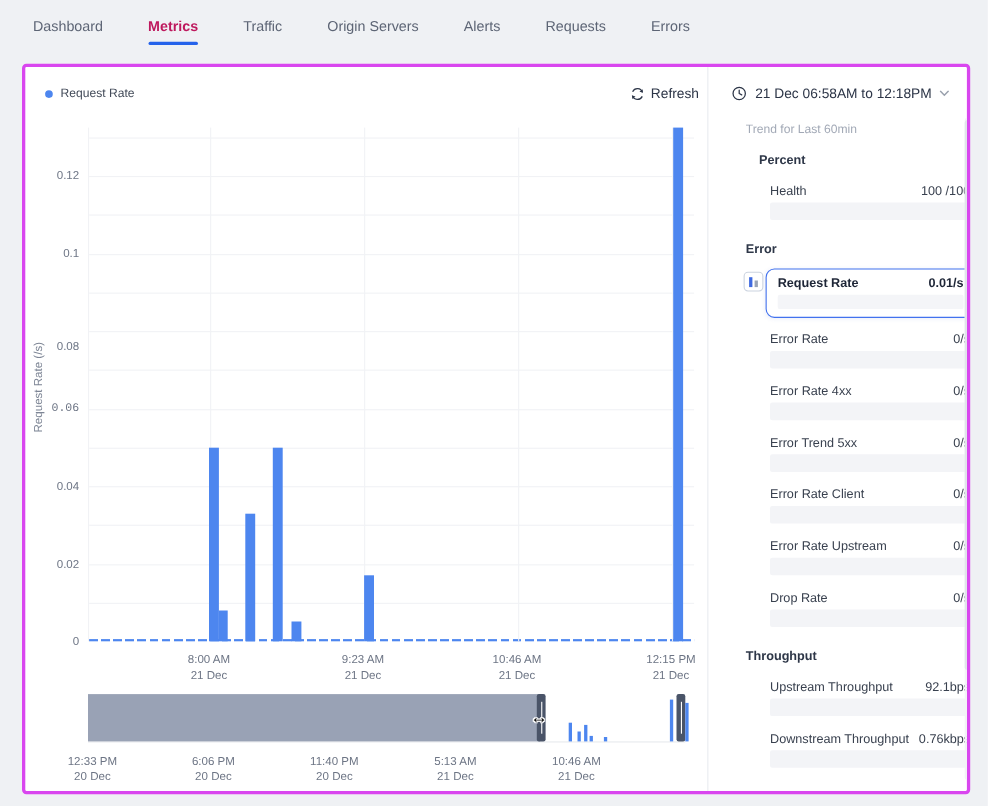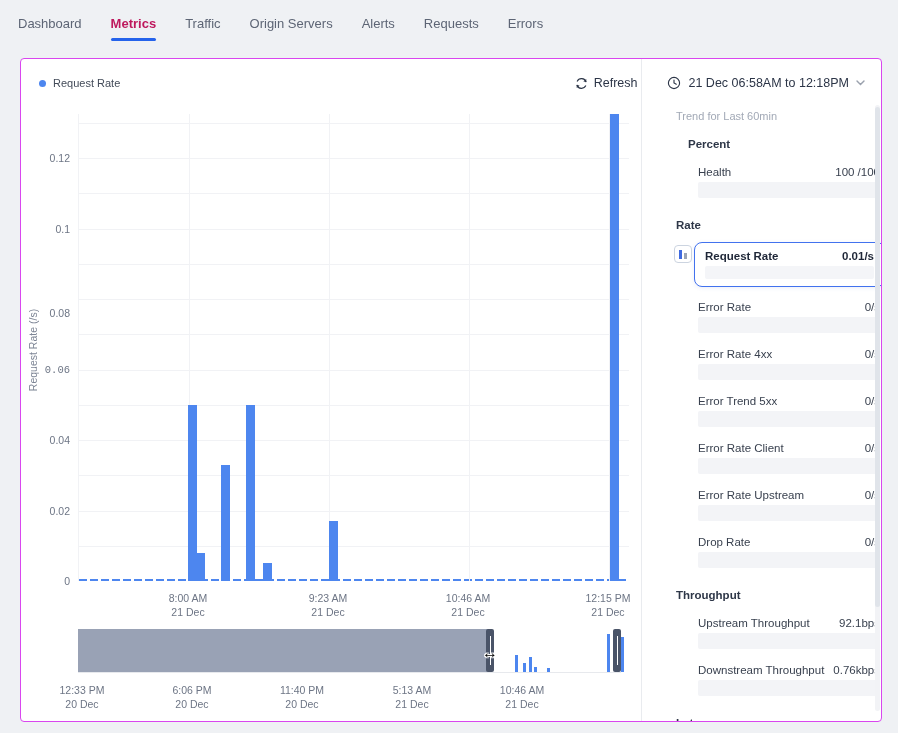--- a/index.html
+++ b/index.html
@@ -5,27 +5,27 @@
   * { box-sizing: border-box; }
   html,body { margin:0; padding:0; }
   body {
     width:898px; height:733px; position:relative; overflow:hidden;
     background:#eff1f4; font-family:"Liberation Sans", sans-serif;
     -webkit-font-smoothing:antialiased;
   }
 
   
   .top-nav { position:absolute; left:18px; top:16px; display:flex; gap:29px; }
-  .tab { font-size:13px; color:#5d6575; padding-bottom:6px; cursor:pointer; white-space:nowrap; }
+  .tab { font-size:13px; color:#5d6575; padding-bottom:6px; cursor:pointer; white-space:nowrap;margin-left:12px; }
   .tab.active { color:#be185d; font-weight:bold; }
   .tab.active::after { content:''; display:block; height:3px; border-radius:2px; background:#2563eb; margin-top:7px; }
 
   
   .card { position:absolute; left:20px; top:58px; width:862px; height:664px;
-          background:#fff; border:1px solid #d946ef; border-radius:4px; overflow:hidden; }
+          background:#fff; border:3px solid #d946ef; border-radius:4px; overflow:hidden; }
 
   
   .chart-header { position:absolute; left:0; right:0; top:0; height:48px;
                   display:flex; align-items:center; padding:0 16px 0 18px; }
   .legend { display:flex; align-items:center; gap:7px; }
   .legend-dot { width:7px; height:7px; border-radius:50%; background:#4d86ef; }
   .legend-label { font-size:11px; color:#434b59; }
   .hdr-controls { margin-left:auto; display:flex; align-items:flex-start; }
   .refresh-btn { display:flex; align-items:center; gap:6px; font-size:12.5px; color:#2c3547; margin-right:30px; cursor:pointer; }
   .time-range { display:flex; align-items:center; gap:7px; font-size:12.5px; color:#2c3547; cursor:pointer; }
@@ -226,21 +226,21 @@
             <div class="p-row">
               <div class="p-line">
                 <span>Health</span>
                 <span>100 /100</span>
               </div>
               <div class="p-spark"></div>
             </div>
           </div>
         </div>
         <div class="p-section">
-          <div class="p-heading">Rate</div>
+          <div class="p-heading">Error</div>
           <div class="p-rows">
             <div class="p-card">
               <div class="p-line">
                 <span>Request Rate</span>
                 <span>0.01/s</span>
               </div>
               <div class="p-spark"></div>
             </div>
             <div class="p-row">
               <div class="p-line">

